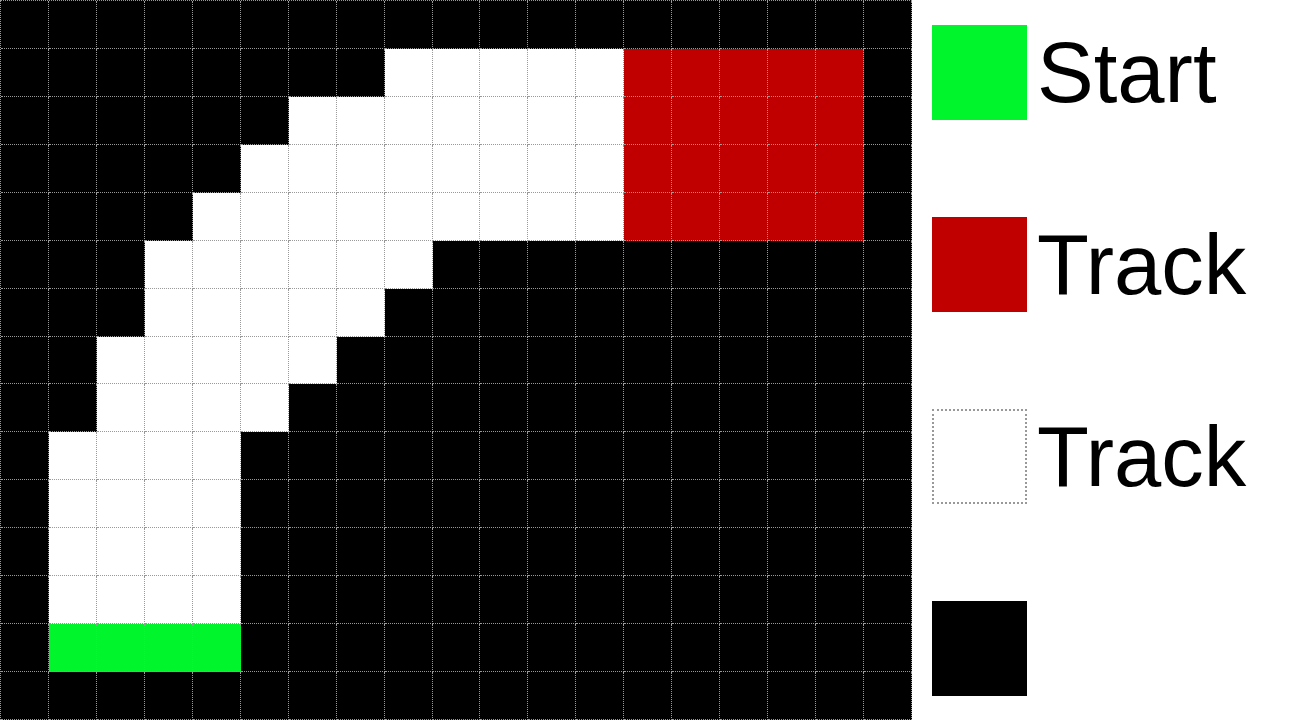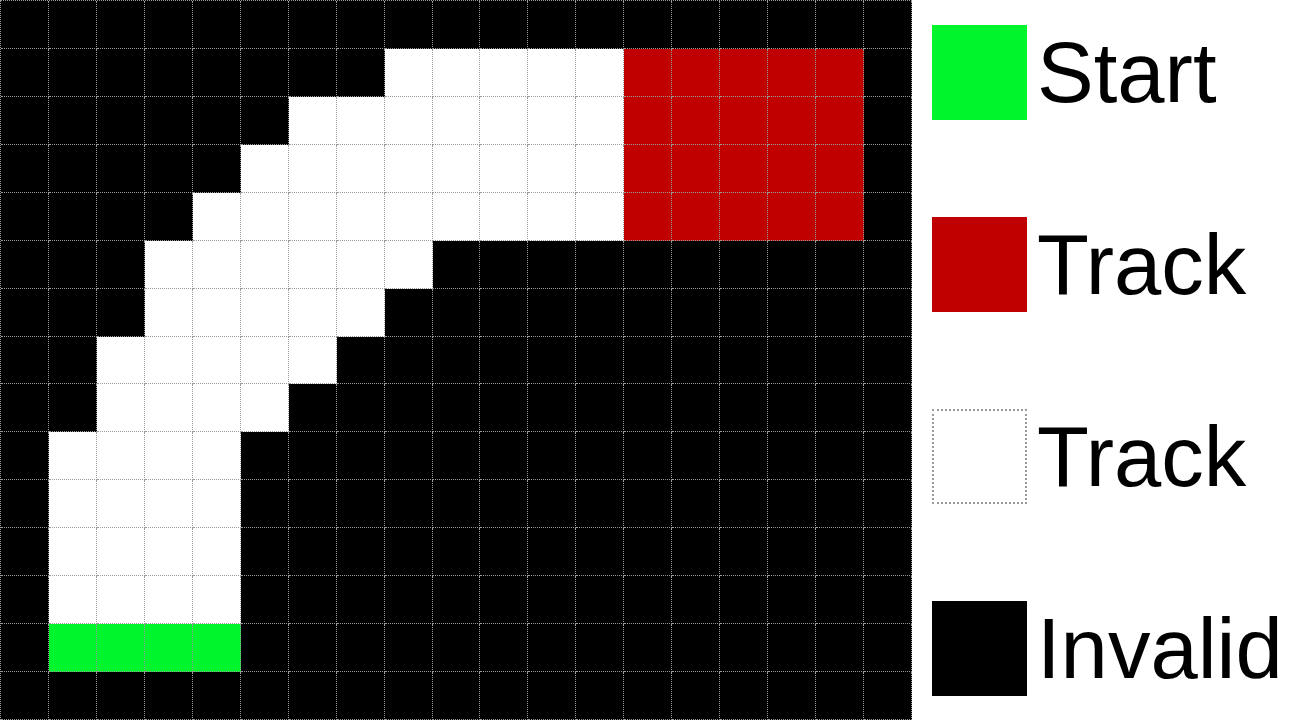--- a/index.html
+++ b/index.html
@@ -370,17 +370,16 @@
     <div class="legend-item item-1">
       <div class="swatch" style="background: rgb(192, 0, 0);"></div>
       <div class="legend-label">Track</div>
     </div>
     <div class="legend-item item-2">
       <div class="swatch" style="background: rgb(255, 255, 255); border: 2px dotted rgb(153, 153, 153);"></div>
       <div class="legend-label">Track</div>
     </div>
     <div class="legend-item item-3">
       <div class="swatch" style="background: rgb(0, 0, 0);"></div>
-      <div class="legend-label">Invalid</div>
     </div>
   </div>
 
 </div>
 
 </body></html>

